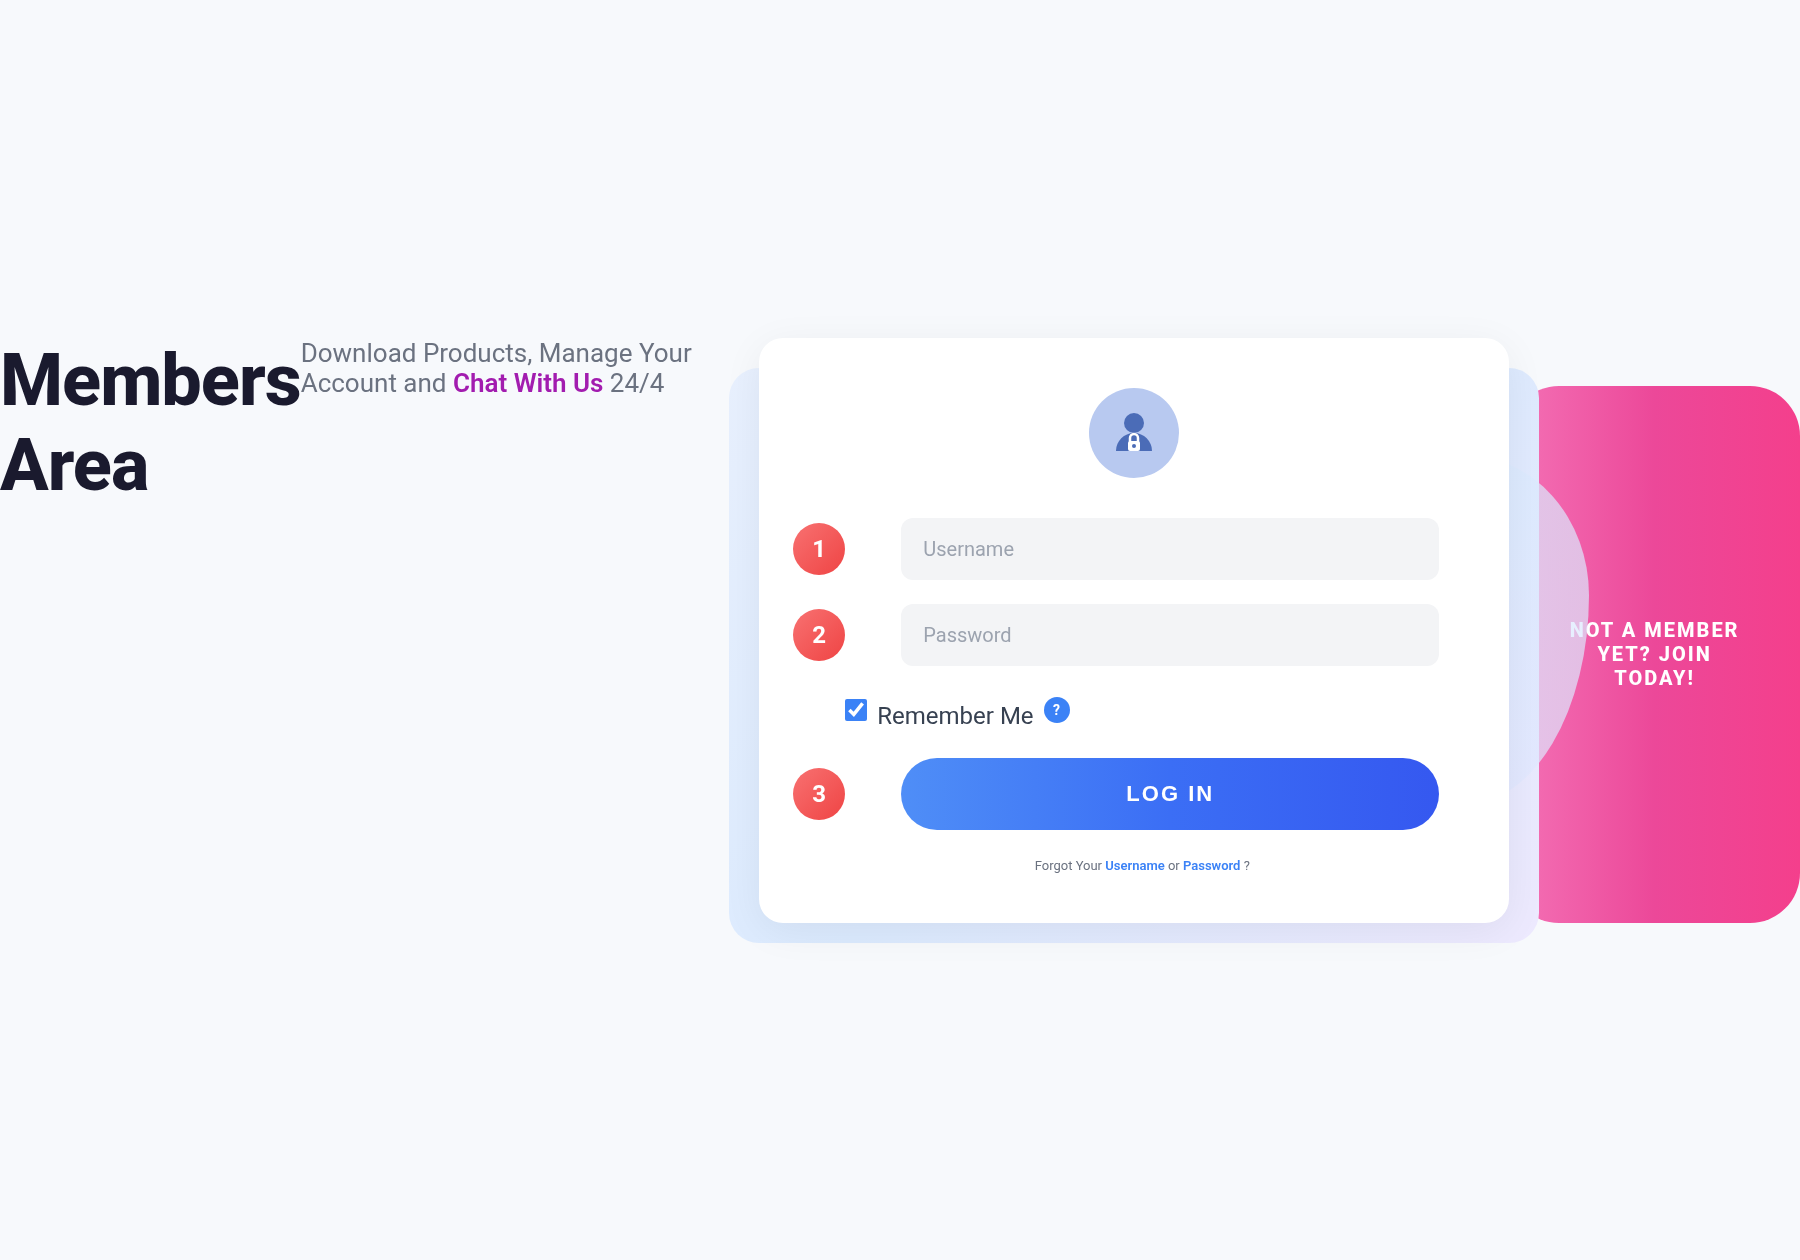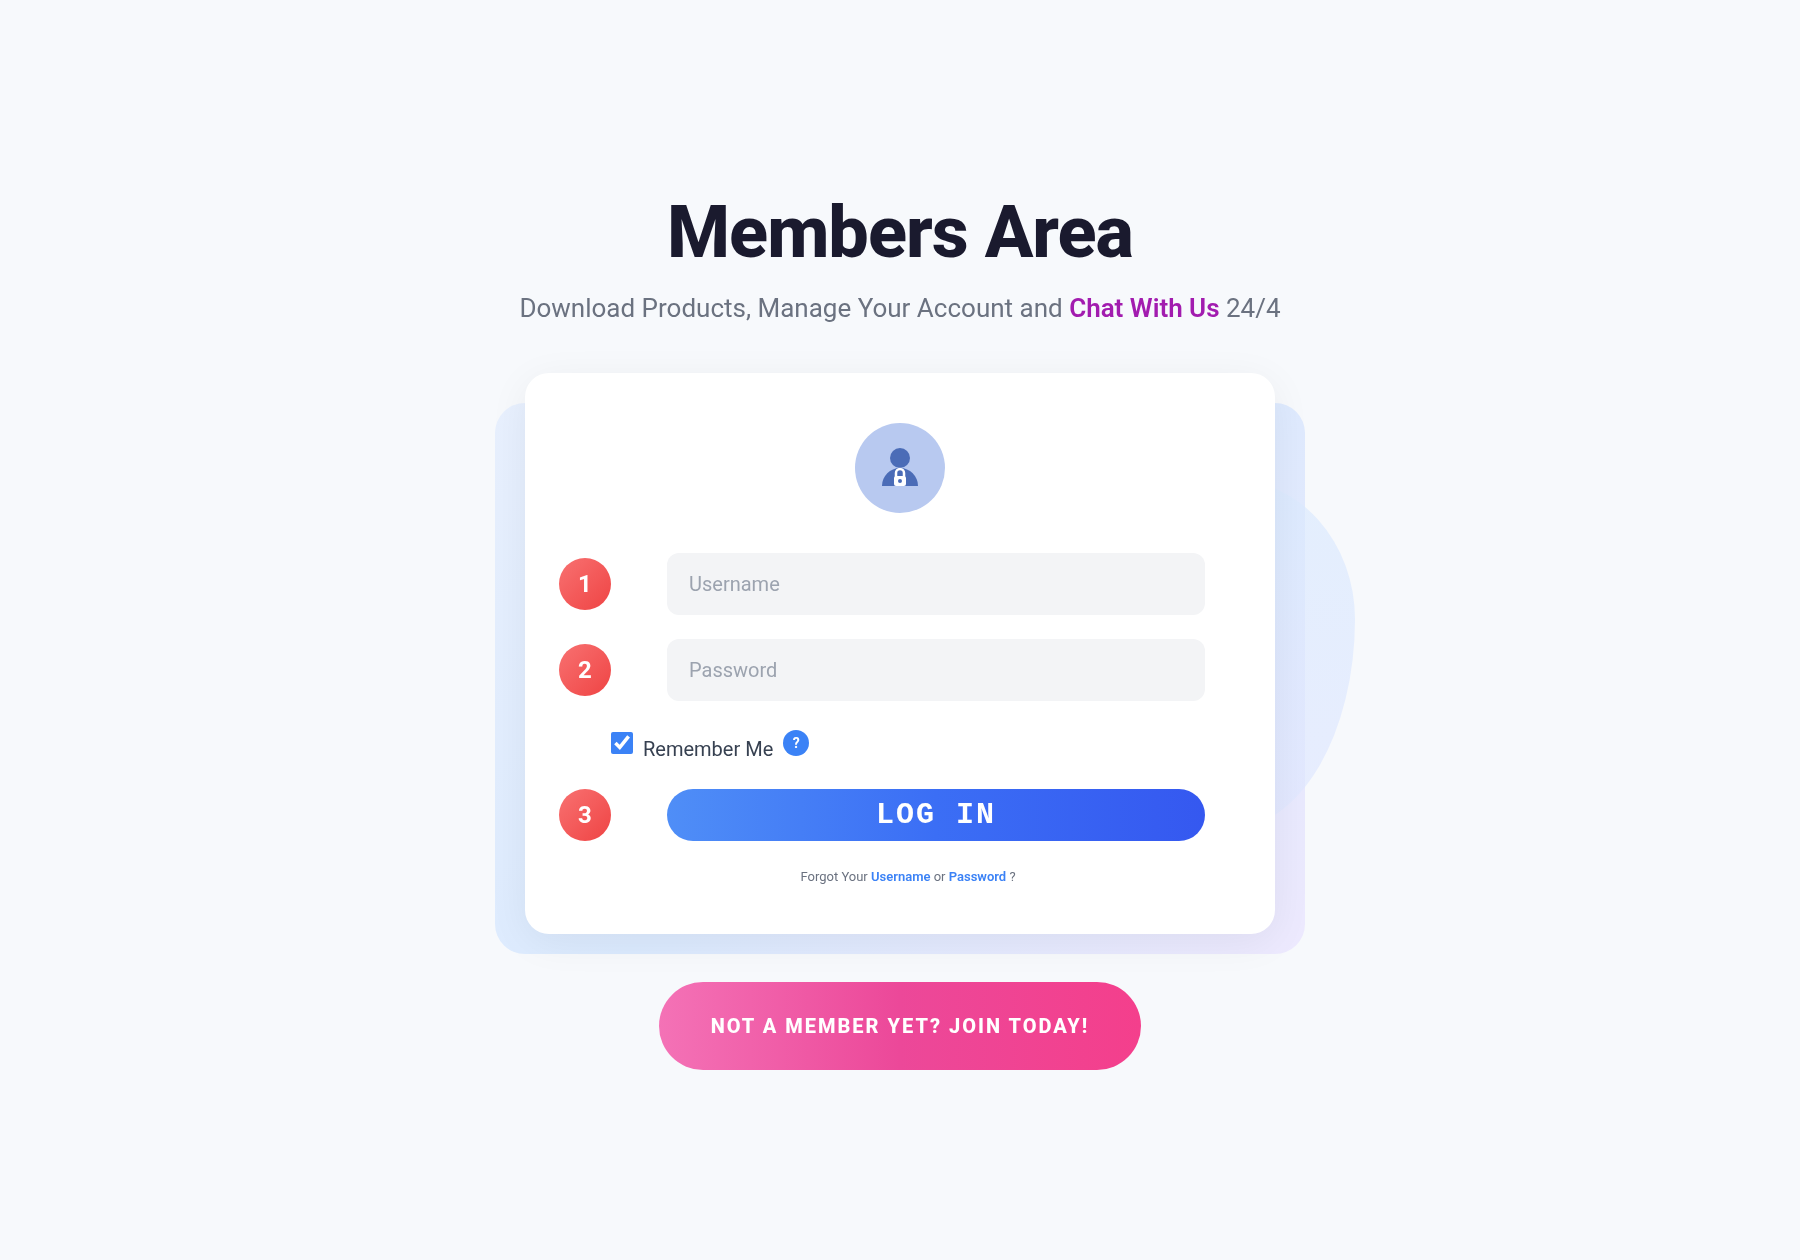--- a/index.html
+++ b/index.html
@@ -15,22 +15,21 @@
       font-family: -apple-system, BlinkMacSystemFont, 'Segoe UI', Roboto, sans-serif;
       display: flex;
       flex-direction: column;
       align-items: center;
       justify-content: center;
       overflow: hidden;
     }
 
     .page-wrapper {
       display: flex;
-      flex-direction: column;
-      align-items: center;
+      flex-direction: row;
       width: 100%;
       padding: 40px 0;
     }
 
     .page-title {
       font-size: 72px;
       font-weight: 800;
       color: #1a1a2e;
       margin-bottom: 18px;
       letter-spacing: -1px;
@@ -168,21 +167,21 @@
 
     .remember-checkbox {
       width: 22px;
       height: 22px;
       accent-color: #3b82f6;
       margin-right: 10px;
       cursor: pointer;
     }
 
     .remember-label {
-      font-size: 20px;
+      font-size: 24px;
       color: #374151;
       margin-right: 10px;
       margin-top: 12px;
     }
 
     .help-badge {
       width: 26px;
       height: 26px;
       background: #3b82f6;
       border-radius: 50%;
@@ -215,30 +214,30 @@
       font-size: 24px;
       font-weight: 700;
       flex-shrink: 0;
       margin-right: 20px;
       position: relative;
       left: -36px;
     }
 
     .login-button {
       flex: 1;
-      height: 52px;
+      height: 72px;
       background: linear-gradient(90deg, #4f8ef7 0%, #3b6ef5 50%, #3558f0 100%);
       border: none;
       border-radius: 50px;
       color: #ffffff;
-      font-size: 30px;
+      font-size: 22px;
       font-weight: 800;
       letter-spacing: 2px;
       cursor: pointer;
-      font-family: Liberation Mono, monospace;
+      font-family: Liberation Sans, sans-serif;
       transition: opacity 0.2s;
     }
 
     
     .forgot-row {
       text-align: center;
       font-size: 13px;
       color: #6b7280;
       padding-left: 16px;
     }

